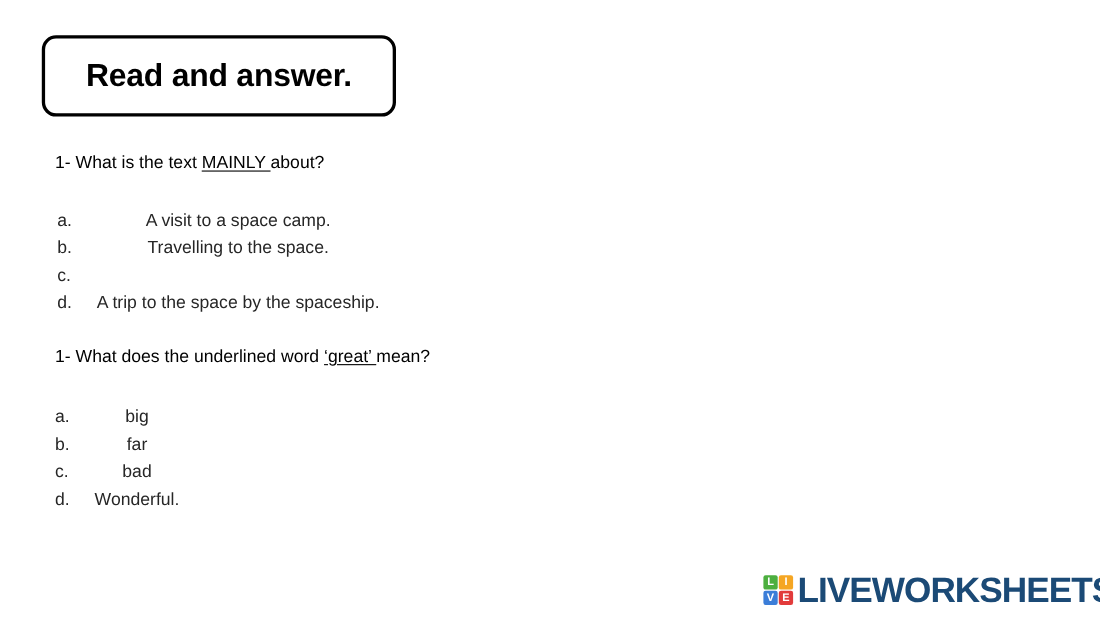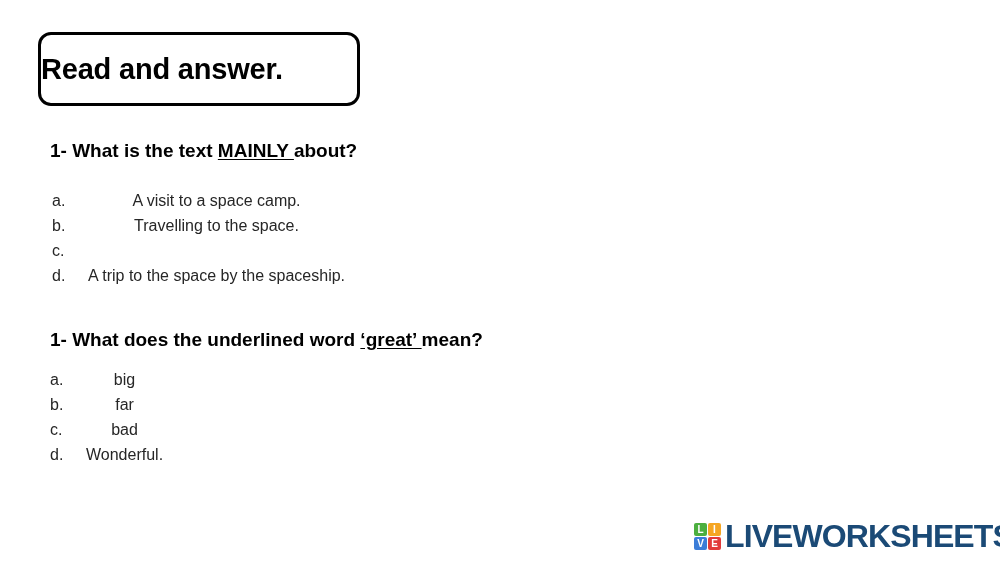--- a/index.html
+++ b/index.html
@@ -23,40 +23,41 @@
     left: 38px;
     top: 32px;
     width: 322px;
     height: 74px;
     border: 3px solid #000000;
     border-radius: 13px;
     background: #ffffff;
     box-sizing: border-box;
     display: flex;
     align-items: center;
+    justify-content: center;
   }
   #title-text {
     font-size: 29px;
     font-weight: bold;
     letter-spacing: -0.2px;
     color: #000000;
     white-space: nowrap;
   }
 
   
   #sheet {
     position: absolute;
     left: 50px;
     top: 138px;
     width: 700px;
   }
 
   .question {
-    font-size: 19px;
-    font-weight: bold;
+    font-size: 16px;
+    font-weight: normal;
     color: #000000;
     white-space: pre;
     line-height: 1.35;
   }
   .question .underline {
     text-decoration: underline;
     text-underline-offset: 2px;
   }
 
   .options {
@@ -78,21 +79,21 @@
     text-align: left;
   }
   .option-text {
     flex: 1 1 auto;
     text-align: center;
   }
 
   
   #q1        { position: absolute; left: 0;   top: 0;   }
   #q1-options{ position: absolute; left: 2px; top: 51px;}
-  #q2        { position: absolute; left: 0;   top: 189px;}
+  #q2        { position: absolute; left: 0;   top: 176px;}
   #q2-options{ position: absolute; left: 0;   top: 230px;}
 
   
   #logo {
     position: absolute;
     left: 694px;
     top: 520px;
     display: flex;
     align-items: center;
   }

